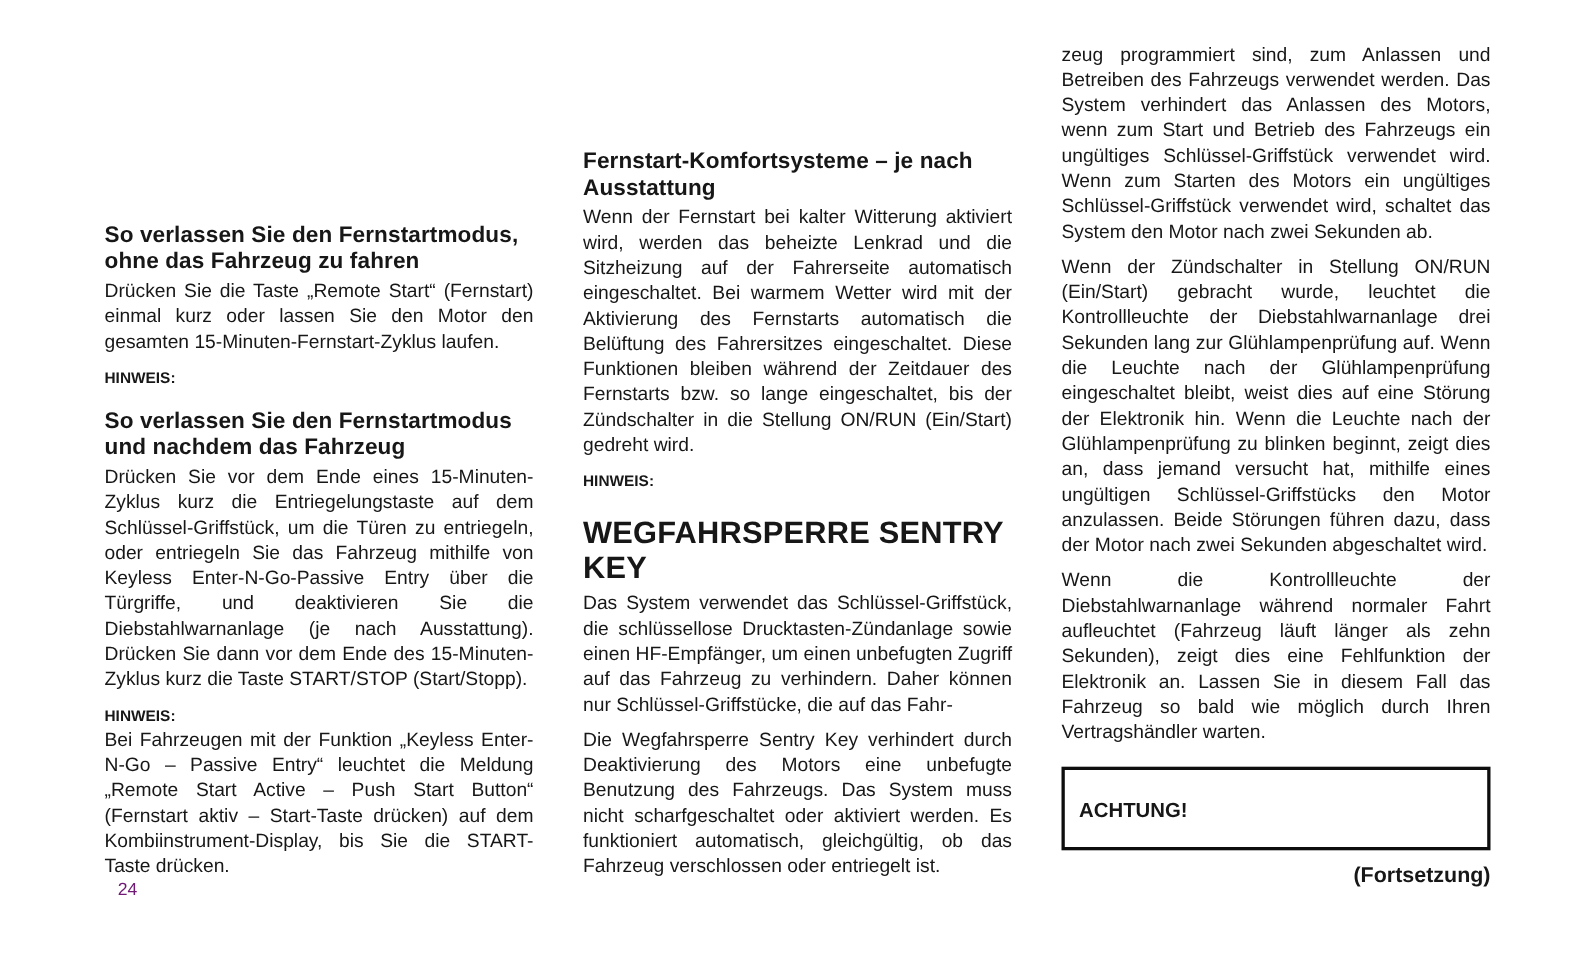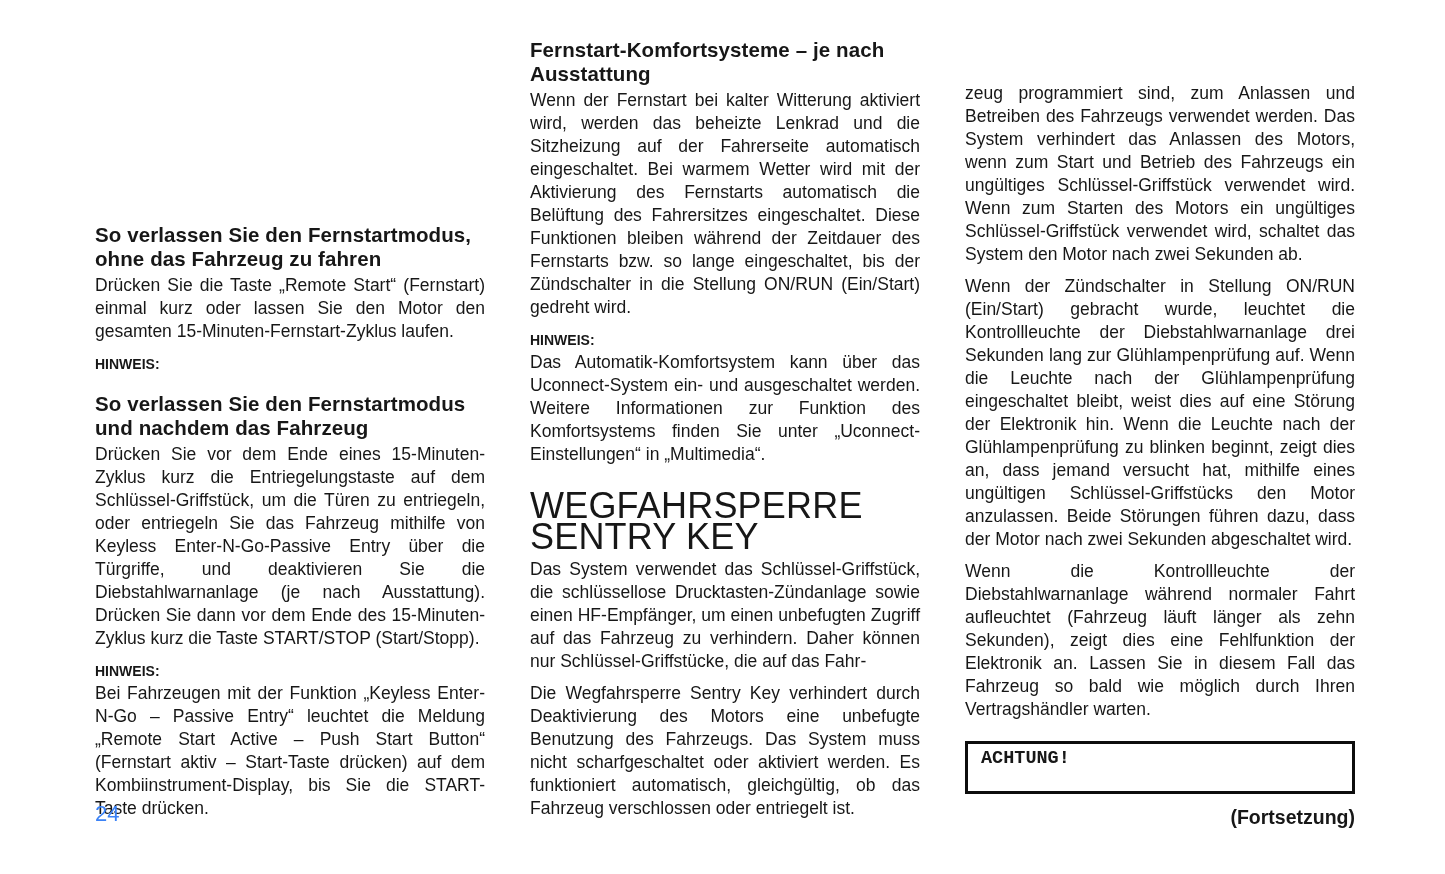--- a/index.html
+++ b/index.html
@@ -29,61 +29,60 @@
   }
   .subhead {
     font-size: 20.5px;
     line-height: 24px;
     font-weight: bold;
     margin: 20px 0 3px 0;
     letter-spacing: 0.1px;
   }
   .col > .subhead:first-child { margin-top: 0; }
   .bighead {
-    font-size: 36px;
+    font-size: 28px;
     line-height: 31px;
-    font-weight: normal;
+    font-weight: bold;
     margin: 24px 0 6px 0;
     letter-spacing: 0.2px;
   }
   .body-p {
     font-size: 17.5px;
     line-height: 23px;
     text-align: justify;
     margin: 0 0 9px 0;
   }
   .note-label {
     font-size: 14px;
     font-weight: bold;
     margin: 13px 0 3px 0;
   }
   .warning-box {
     border: 3px solid #0d0d0d;
     margin-top: 20px;
-    padding: 2px 13px 13px 13px;
-    font-family: Liberation Mono, monospace;
+    padding: 24px 13px 13px 13px;
   }
   .warning-title {
     font-size: 18.5px;
     font-weight: bold;
     margin: 2px 0 9px 0;
   }
   .warning-box .body-p { margin-bottom: 2px; }
   .continuation {
     font-size: 19.5px;
     font-weight: bold;
     text-align: right;
     margin-top: 12px;
   }
   .page-number {
     position: absolute;
-    left: 95px;
+    left: 107px;
     top: 801px;
-    font-size: 22px;
-    color: #3b82f6;
+    font-size: 16px;
+    color: #701a75;
   }
 </style>
 </head>
 <body>
 
 <div class="page">
   <div class="columns">
 
     <div class="col">
       <div class="subhead">So verlassen Sie den Fernstartmodus, ohne das Fahrzeug zu fahren</div>
@@ -96,21 +95,20 @@
 
       <div class="note-label">HINWEIS:</div>
       <p class="body-p">Bei Fahrzeugen mit der Funktion „Keyless Enter-N-Go – Passive Entry“ leuchtet die Meldung „Remote Start Active – Push Start Button“ (Fernstart aktiv – Start-Taste drücken) auf dem Kombiinstrument-Display, bis Sie die START-Taste drücken.</p>
     </div>
 
     <div class="col">
       <div class="subhead">Fernstart-Komfortsysteme – je nach Ausstattung</div>
       <p class="body-p">Wenn der Fernstart bei kalter Witterung aktiviert wird, werden das beheizte Lenkrad und die Sitzheizung auf der Fahrerseite automatisch eingeschaltet. Bei warmem Wetter wird mit der Aktivierung des Fernstarts automatisch die Belüftung des Fahrersitzes eingeschaltet. Diese Funktionen bleiben während der Zeitdauer des Fernstarts bzw. so lange eingeschaltet, bis der Zündschalter in die Stellung ON/RUN (Ein/Start) gedreht wird.</p>
 
       <div class="note-label">HINWEIS:</div>
-      <p class="body-p">Das Automatik-Komfortsystem kann über das Uconnect-System ein- und ausgeschaltet werden. Weitere Informationen zur Funktion des Komfortsystems finden Sie unter „Uconnect-Einstellungen“ in „Multimedia“.</p>
 
       <div class="bighead">WEGFAHRSPERRE SENTRY KEY</div>
       <p class="body-p">Das System verwendet das Schlüssel-Griffstück, die schlüssellose Drucktasten-Zündanlage sowie einen HF-Empfänger, um einen unbefugten Zugriff auf das Fahrzeug zu verhindern. Daher können nur Schlüssel-Griffstücke, die auf das Fahr-</p>
       <p class="body-p">Die Wegfahrsperre Sentry Key verhindert durch Deaktivierung des Motors eine unbefugte Benutzung des Fahrzeugs. Das System muss nicht scharfgeschaltet oder aktiviert werden. Es funktioniert automatisch, gleichgültig, ob das Fahrzeug verschlossen oder entriegelt ist.</p>
     </div>
 
     <div class="col">
       <p class="body-p">zeug programmiert sind, zum Anlassen und Betreiben des Fahrzeugs verwendet werden. Das System verhindert das Anlassen des Motors, wenn zum Start und Betrieb des Fahrzeugs ein ungültiges Schlüssel-Griffstück verwendet wird. Wenn zum Starten des Motors ein ungültiges Schlüssel-Griffstück verwendet wird, schaltet das System den Motor nach zwei Sekunden ab.</p>
       <p class="body-p">Wenn der Zündschalter in Stellung ON/RUN (Ein/Start) gebracht wurde, leuchtet die Kontrollleuchte der Diebstahlwarnanlage drei Sekunden lang zur Glühlampenprüfung auf. Wenn die Leuchte nach der Glühlampenprüfung eingeschaltet bleibt, weist dies auf eine Störung der Elektronik hin. Wenn die Leuchte nach der Glühlampenprüfung zu blinken beginnt, zeigt dies an, dass jemand versucht hat, mithilfe eines ungültigen Schlüssel-Griffstücks den Motor anzulassen. Beide Störungen führen dazu, dass der Motor nach zwei Sekunden abgeschaltet wird.</p>
       <p class="body-p">Wenn die Kontrollleuchte der Diebstahlwarnanlage während normaler Fahrt aufleuchtet (Fahrzeug läuft länger als zehn Sekunden), zeigt dies eine Fehlfunktion der Elektronik an. Lassen Sie in diesem Fall das Fahrzeug so bald wie möglich durch Ihren Vertragshändler warten.</p>

